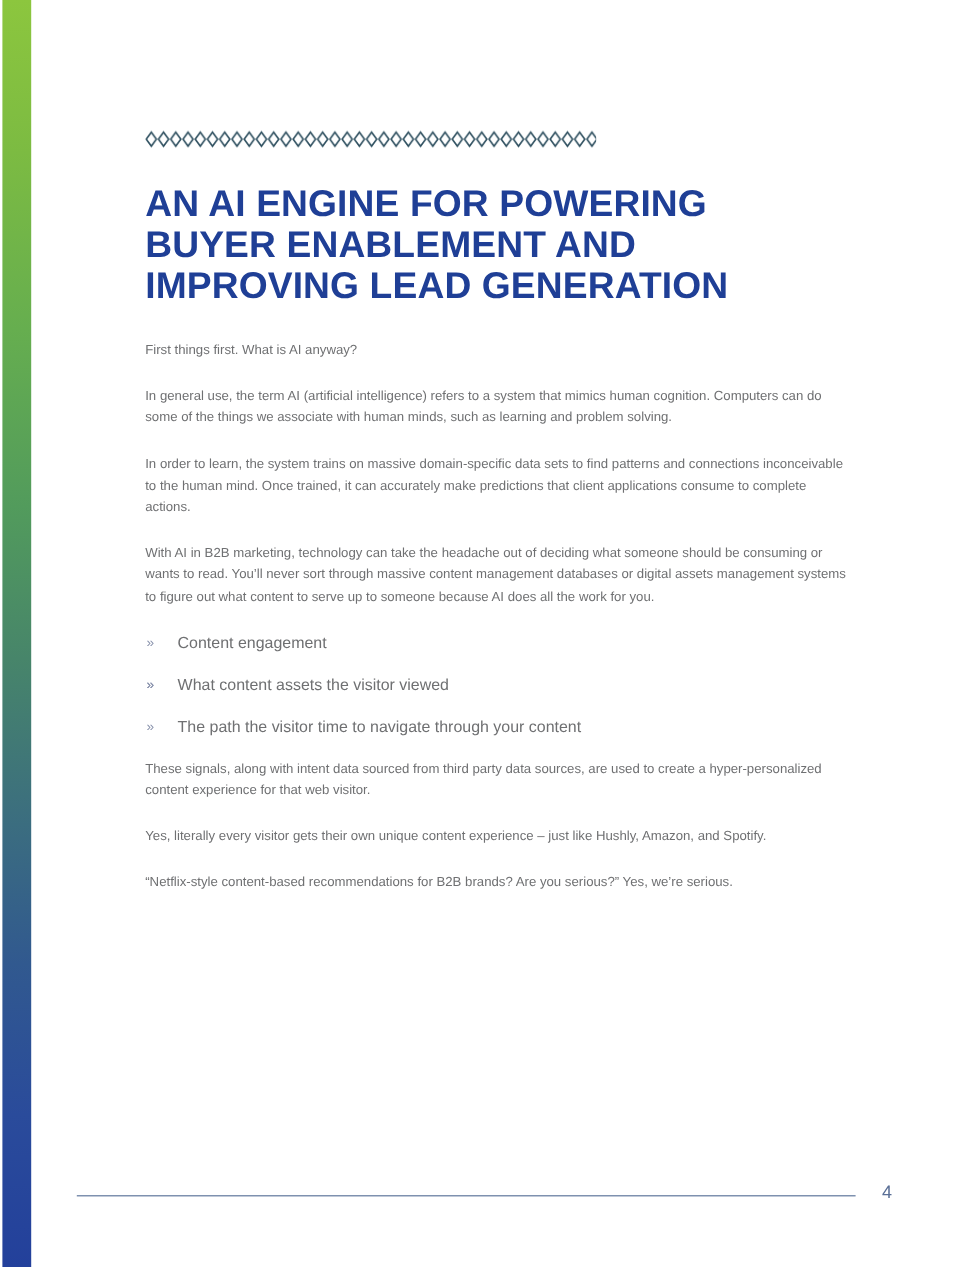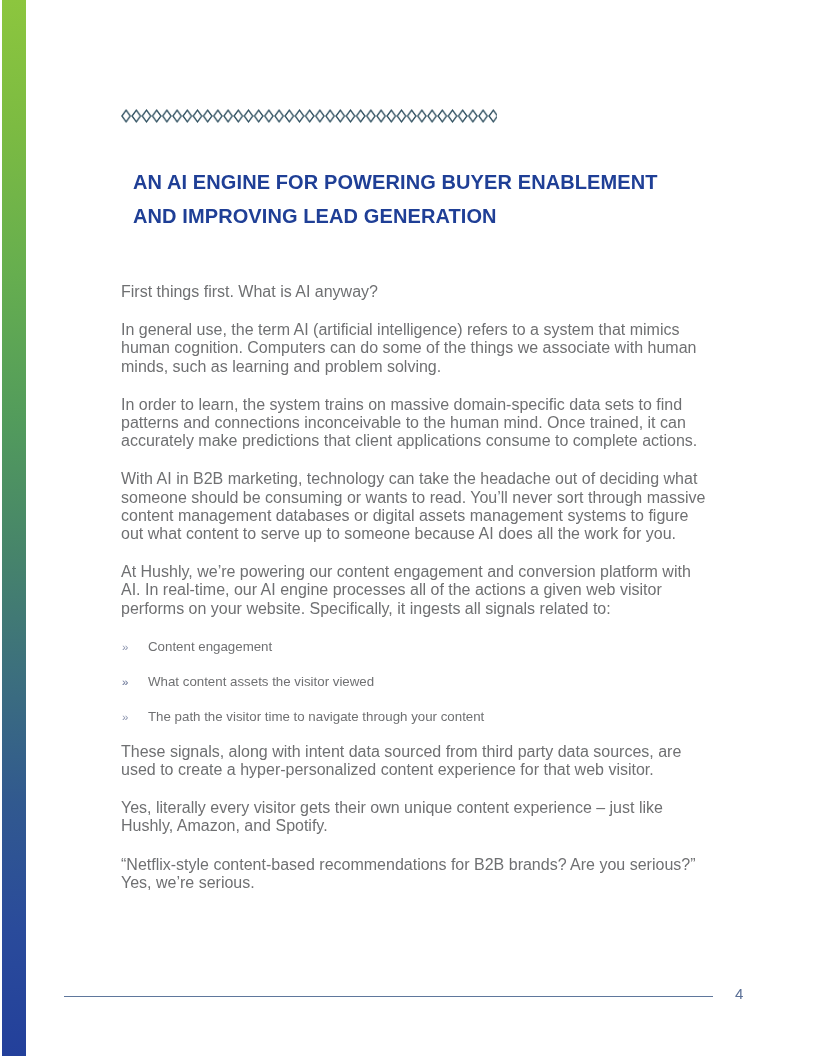--- a/index.html
+++ b/index.html
@@ -46,40 +46,40 @@
     height: 16px;
     display: block;
   }
 
   
   .headline {
     position: absolute;
     left: 121px;
     top: 153px;
     width: 560px;
-    margin: 12px;
+    margin: 0;
     font-family: "Liberation Sans", "DejaVu Sans", sans-serif;
-    font-size: 20px;
+    font-size: 31px;
     font-weight: bold;
     line-height: 34px;
     letter-spacing: 0.1px;
     color: #1f3f96;
     text-transform: uppercase;
   }
 
   
   .body-block {
     position: absolute;
     left: 121px;
     top: 283px;
     width: 590px;
   }
   p.para {
     margin: 0 0 20px 0;
-    font-size: 16px;
+    font-size: 11px;
     line-height: 18.2px;
     color: #6f7072;
     font-family: "Liberation Sans", "DejaVu Sans", sans-serif;
   }
 
   
   ul.bullets {
     list-style: none;
     margin: 14px 0 0 0;
     padding: 0;
@@ -146,21 +146,20 @@
   <div class="body-block">
 
     <p class="para">First things first. What is AI anyway?</p>
 
     <p class="para">In general use, the term AI (artificial intelligence) refers to a system that mimics human cognition. Computers can do some of the things we associate with human minds, such as learning and problem solving.</p>
 
     <p class="para">In order to learn, the system trains on massive domain-specific data sets to find patterns and connections inconceivable to the human mind. Once trained, it can accurately make predictions that client applications consume to complete actions.</p>
 
     <p class="para">With AI in B2B marketing, technology can take the headache out of deciding what someone should be consuming or wants to read. You’ll never sort through massive content management databases or digital assets management systems to figure out what content to serve up to someone because AI does all the work for you.</p>
 
-    <p class="para">At Hushly, we’re powering our content engagement and conversion platform with AI. In real-time, our AI engine processes all of the actions a given web visitor performs on your website. Specifically, it ingests all signals related to:</p>
 
     <ul class="bullets">
       <li>
         <span class="marker">»</span>
         <span>Content engagement</span>
       </li>
       <li>
         <span class="marker">»</span>
       </li>
       <li>

